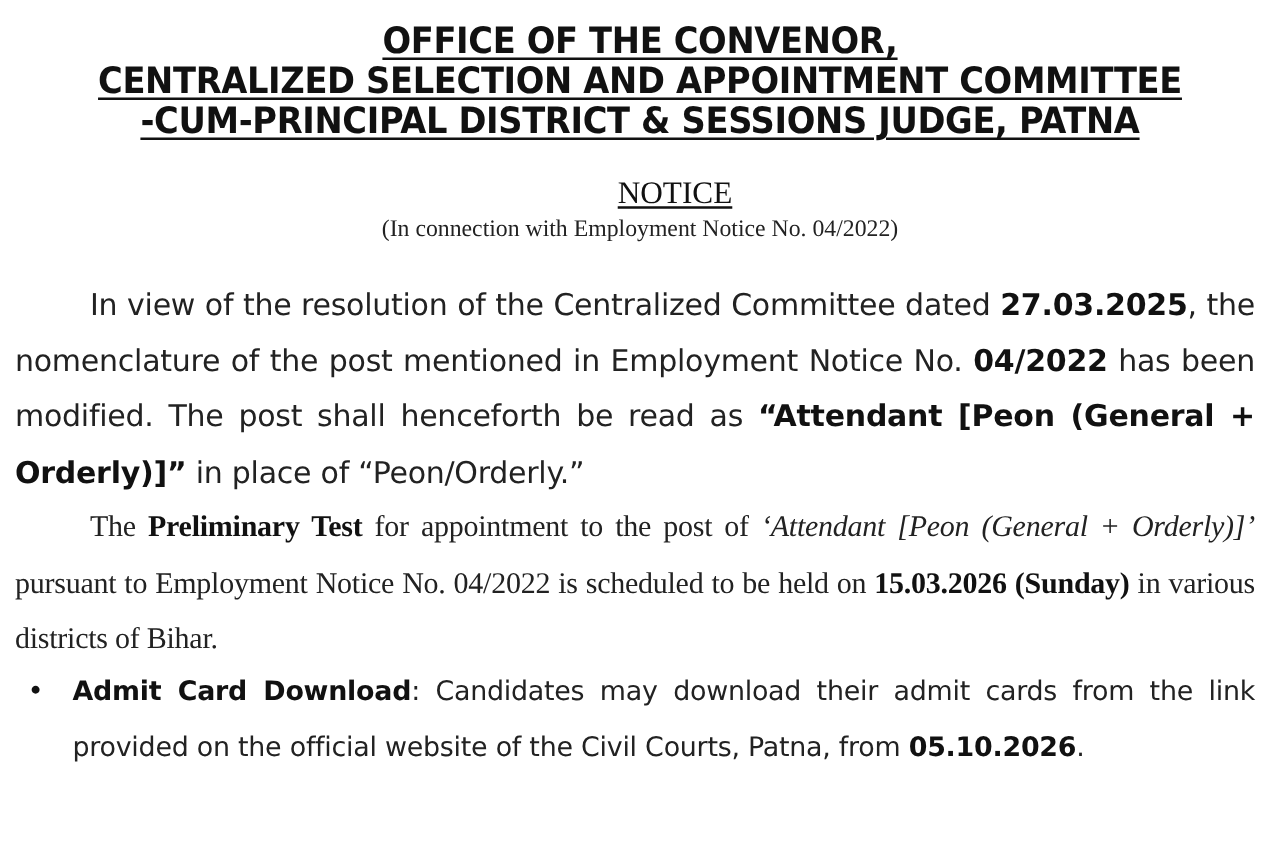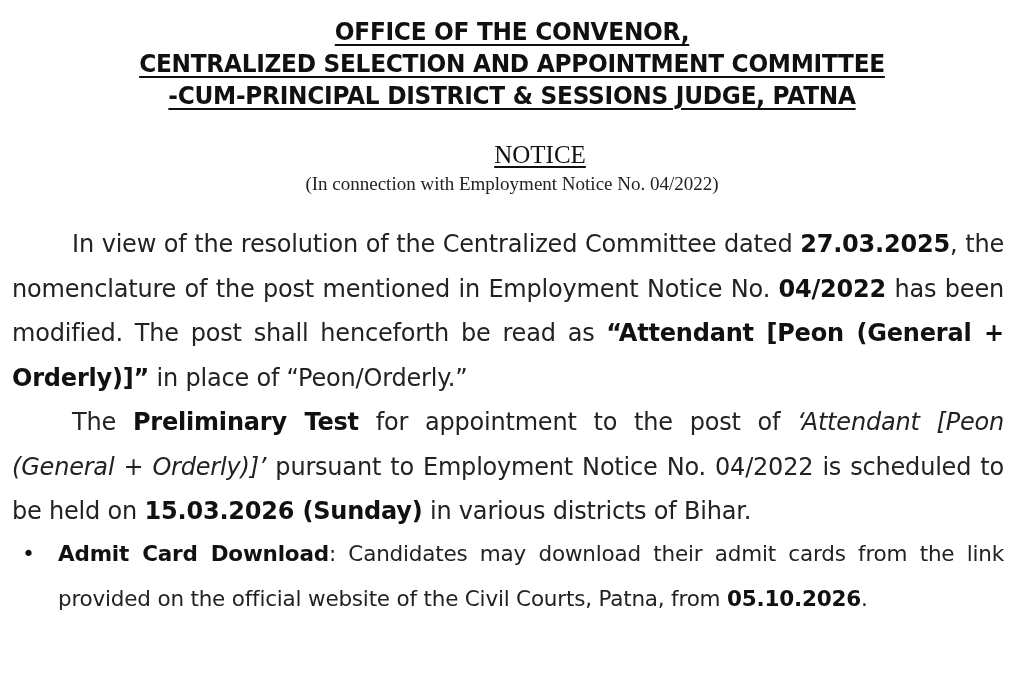--- a/index.html
+++ b/index.html
@@ -15,21 +15,21 @@
       color: #1a1a1a;
     }
     .header {
       position: absolute;
       top: 16px;
       left: 0;
       width: 1024px;
       text-align: center;
       font-family: "DejaVu Sans", sans-serif;
       font-weight: bold;
-      font-size: 25px;
+      font-size: 29px;
       line-height: 32px;
       letter-spacing: -0.3px;
       color: #111;
     }
     .header div {
       text-decoration: underline;
       text-decoration-thickness: 2px;
       text-underline-offset: 4px;
       transform: scaleX(0.93);
       transform-origin: center;
@@ -68,21 +68,21 @@
       left: 12px;
       width: 992px;
       font-family: "DejaVu Sans", sans-serif;
       font-size: 24px;
       line-height: 44.5px;
       color: #222;
       text-align: justify;
       letter-spacing: -0.2px;
     }
     .para1 { top: 222px; }
-    .para2 { top: 400px; }
+    .para2 { top: 400px; font-family: Liberation Serif, serif; }
     .indent { display: inline-block; width: 60px; }
     b { color: #111; }
     i { font-style: italic; }
     .bullet-block {
       position: absolute;
       top: 532px;
       left: 22px;
       width: 982px;
       font-family: "DejaVu Sans", sans-serif;
       font-size: 21.5px;

